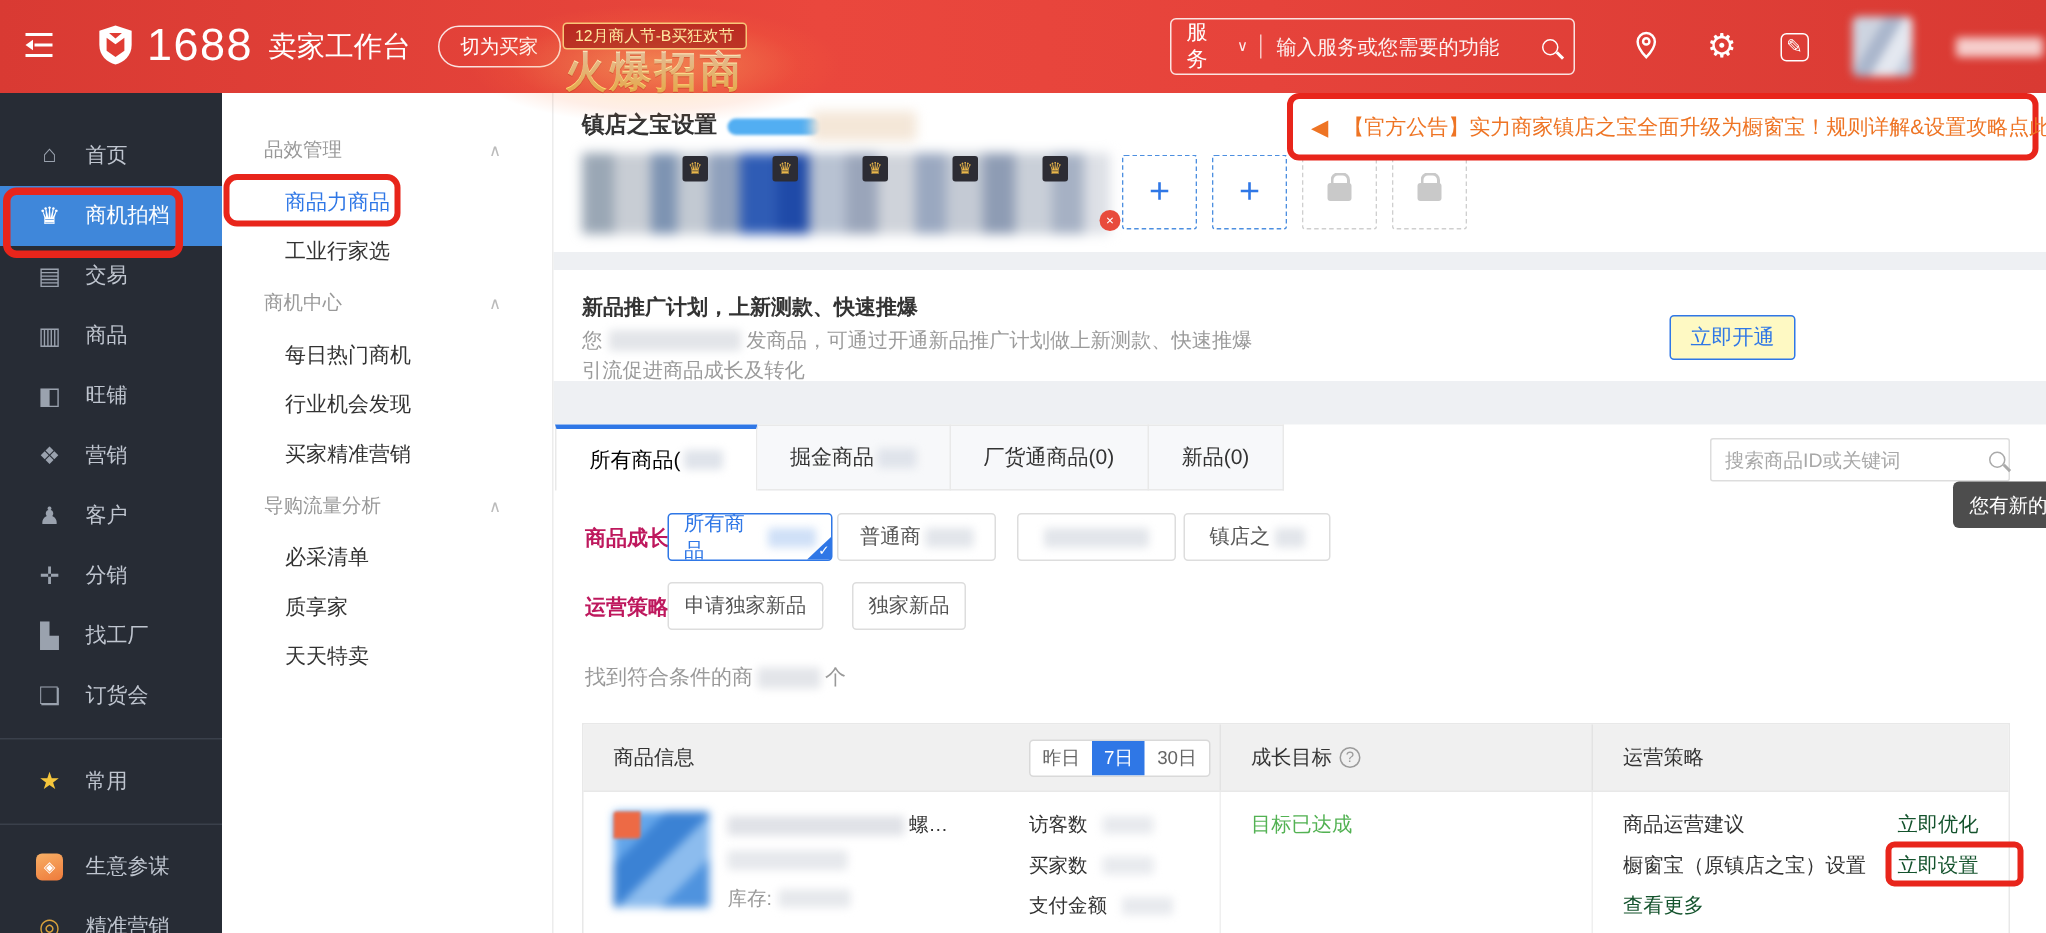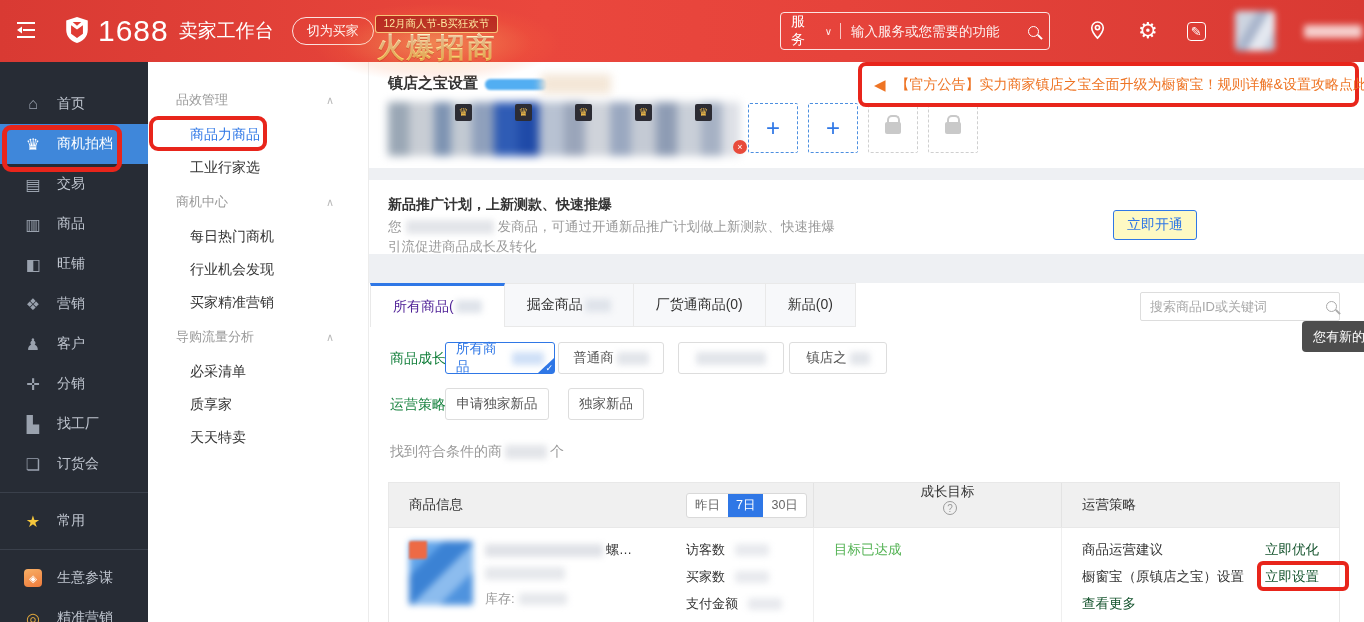--- a/index.html
+++ b/index.html
@@ -114,52 +114,52 @@
   background:#e3e5e9; filter:blur(3px); }
 .np-cta { position:absolute; left:768px; top:30px; width:84px; height:30px; border:1px solid #2f77e6;
   border-radius:3px; color:#2f77e6; font-size:14px; display:flex; align-items:center; justify-content:center;
   cursor:pointer; background:#fef9c3; }
 
 
 .tabs { position:absolute; left:25px; top:0; display:flex; }
 .tab { height:44px; display:flex; align-items:center; justify-content:center; padding:0 22px;
   background:#f7f8fa; border:1px solid #e9e9e9; border-left:none; color:#333; font-size:14px; cursor:pointer; }
 .tab:first-child { border-left:1px solid #e9e9e9; }
-.tab.active { background:#fff; border-top:3px solid #2f77e6; border-bottom:none; color:#4c1d95; }
+.tab.active { background:#fff; border-top:3px solid #2f77e6; border-bottom:none; color:#000000; }
 .tab .cnt-blur { display:inline-block; width:26px; height:13px; margin-left:2px; border-radius:2px;
   background:#dfe3ea; filter:blur(3px); }
 .prod-search { position:absolute; right:24px; top:9px; width:200px; height:29px; border:1px solid #ddd;
   border-radius:2px; display:flex; align-items:center; padding:0 9px; color:#aaa; background:#fff; }
 .prod-search input { flex:1; border:none; outline:none; font-size:13px; color:#666; }
 .prod-search input::placeholder { color:#a8a8a8; }
 .toast { position:absolute; left:1302px; top:321px; width:100px; height:31px; background:#4d4d4d;
   color:#fff; font-size:13px; display:flex; align-items:center; padding-left:11px; border-radius:4px;
   z-index:45; white-space:nowrap; overflow:hidden; }
 
 
-.flt-label { position:absolute; left:45px; color:#15803d; font-size:14px; font-weight:normal; }
+.flt-label { position:absolute; left:45px; color:#be185d; font-size:14px; font-weight:bold; }
 .chip { position:absolute; height:32px; border:1px solid #ddd; border-radius:3px; background:#fff;
   display:flex; align-items:center; justify-content:center; font-size:13.5px; color:#555; cursor:pointer;
   padding:0 10px; gap:3px; }
 .chip .cblur { display:inline-block; width:32px; height:13px; border-radius:2px; background:#e2e5ea; filter:blur(3px); }
 .chip.selected { border-color:#2f77e6; color:#2f77e6; }
 .chip.selected .cblur { background:#cfe0f7; }
 .chip.selected::after { content:""; position:absolute; right:0; bottom:0; border-style:solid;
   border-width:0 0 15px 16px; border-color:transparent transparent #2f77e6 transparent; }
 .chip.selected .chk { position:absolute; right:1px; bottom:0px; color:#fff; font-size:9px; z-index:2; }
 
 .count-line { position:absolute; left:45px; top:160px; color:#999; font-size:14px; display:flex; align-items:center; }
 .count-blur { display:inline-block; width:42px; height:14px; margin:0 3px; border-radius:2px;
   background:#e3e5e9; filter:blur(3px); }
 
 
 .ptable { position:absolute; left:43px; top:199px; width:952px; bottom:-60px; border:1px solid #e8e8e8; }
 .thead { display:flex; background:#f0f0f0; height:45px; border-bottom:1px solid #e8e8e8; }
 .th { display:flex; align-items:center; padding-left:20px; font-size:13.5px; color:#333; }
-.th1 { width:289px; } .th2 { width:135px; padding-left:8px; } .th3 { width:248px; border-left:1px solid #e3e3e3;flex-direction:column; }
+.th1 { width:289px; } .th2 { width:135px; padding-left:8px; } .th3 { width:248px; border-left:1px solid #e3e3e3; }
 .th4 { flex:1; border-left:1px solid #e3e3e3; }
 .dtoggle { display:flex; border:1px solid #d9d9d9; border-radius:3px; overflow:hidden; background:#fff; }
 .dtoggle span { padding:3px 8px; font-size:12.5px; color:#666; cursor:pointer; }
 .dtoggle span.on { background:#2f77e6; color:#fff; }
 .qmark { width:14px; height:14px; border:1px solid #9b9b9b; border-radius:50%; color:#9b9b9b;
   font-size:10px; display:inline-flex; align-items:center; justify-content:center; margin-left:5px; }
 .trow { display:flex; height:100px; }
 .td { padding:13px 0 0 20px; }
 .td1 { width:289px; display:flex; gap:12px; }
 .td2 { width:135px; padding-left:8px; }

